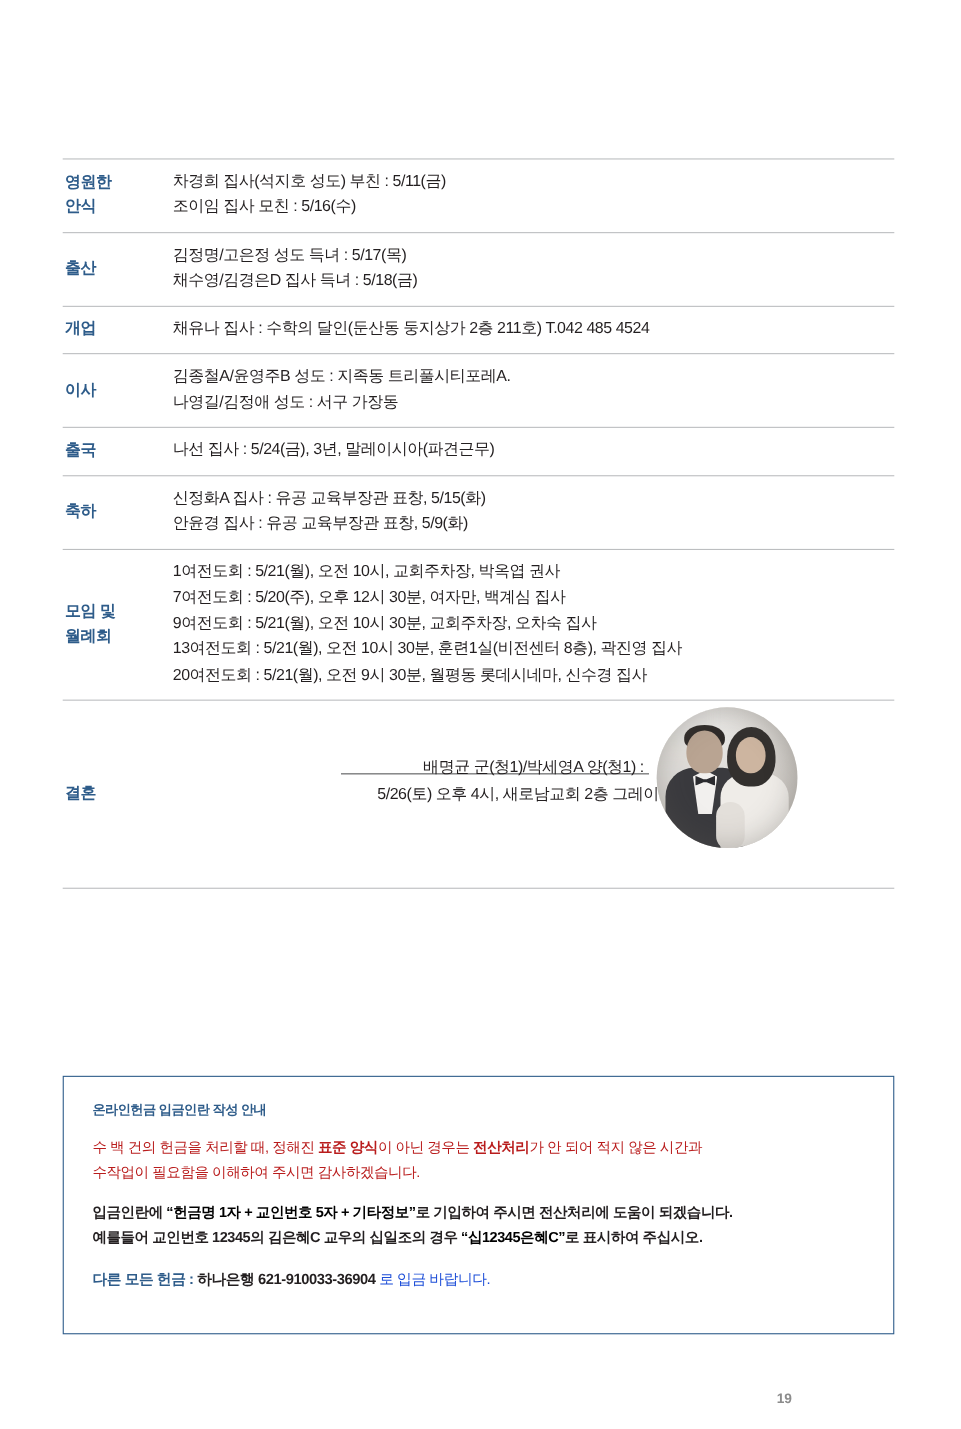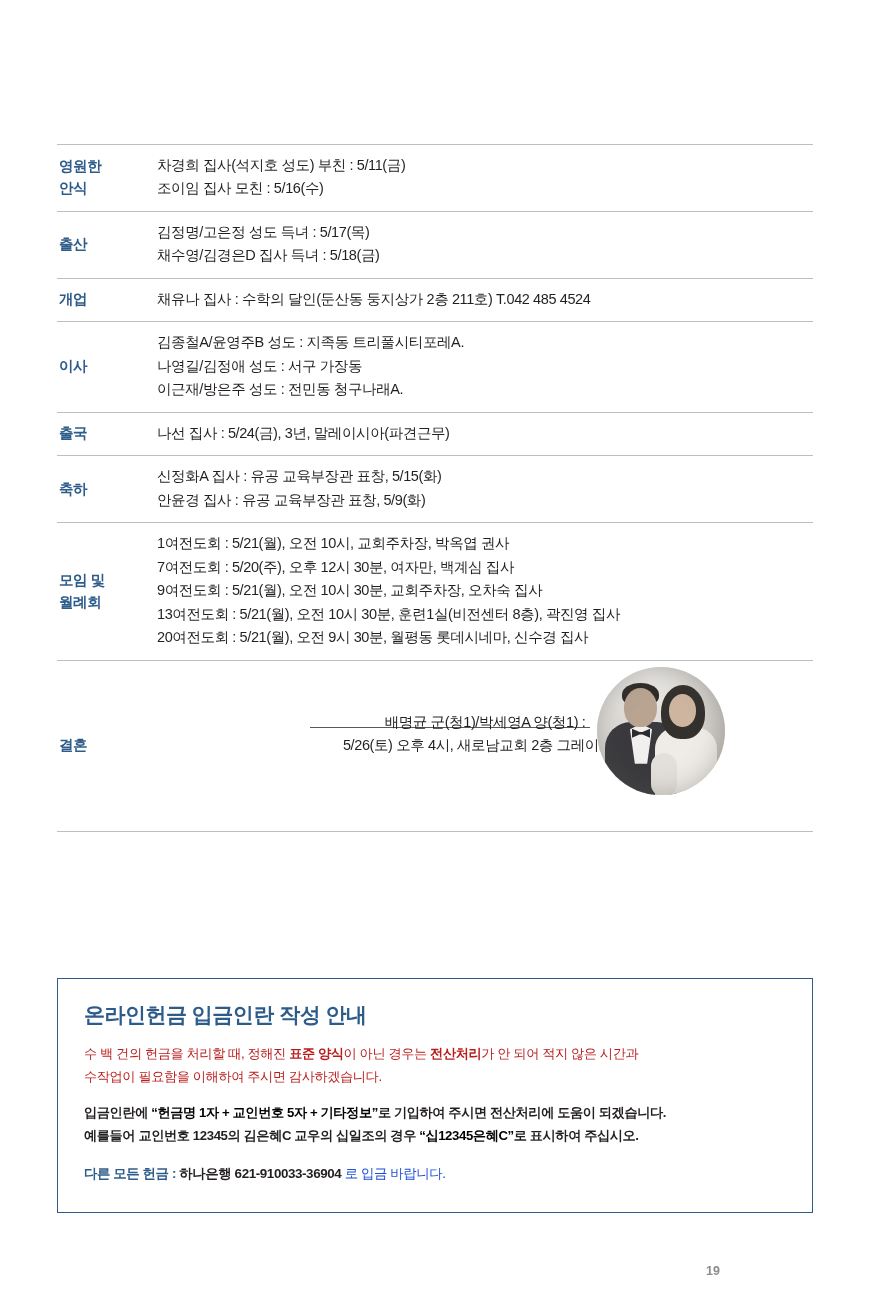--- a/index.html
+++ b/index.html
@@ -190,21 +190,21 @@
     height: 235px;
     border: 1px solid #2e5c8a;
     box-sizing: border-box;
   }
   .offering-inner {
     padding: 22px 26px 0 26px;
   }
   .offering-title {
     color: #2e5c8a;
     font-weight: bold;
-    font-size: 21px;
+    font-size: 12px;
     letter-spacing: -0.5px;
     margin: 0 0 14px 0;
   }
   .offering-p {
     font-size: 13.2px;
     line-height: 1.72;
     letter-spacing: -0.4px;
     color: #b91c1c;
     margin: 0 0 14px 0;
   }
@@ -292,21 +292,20 @@
 
     <div class="rule"></div>
 
     <div class="row">
       <div class="row-label">
         <span class="lbl-line">이사</span>
       </div>
       <div class="row-body">
         <span class="ln">김종철A/윤영주B 성도 : 지족동 트리풀시티포레A.</span>
         <span class="ln">나영길/김정애 성도 : 서구 가장동</span>
-        <span class="ln">이근재/방은주 성도 : 전민동 청구나래A.</span>
       </div>
     </div>
 
     <div class="rule"></div>
 
     <div class="row">
       <div class="row-label">
         <span class="lbl-line">출국</span>
       </div>
       <div class="row-body">

